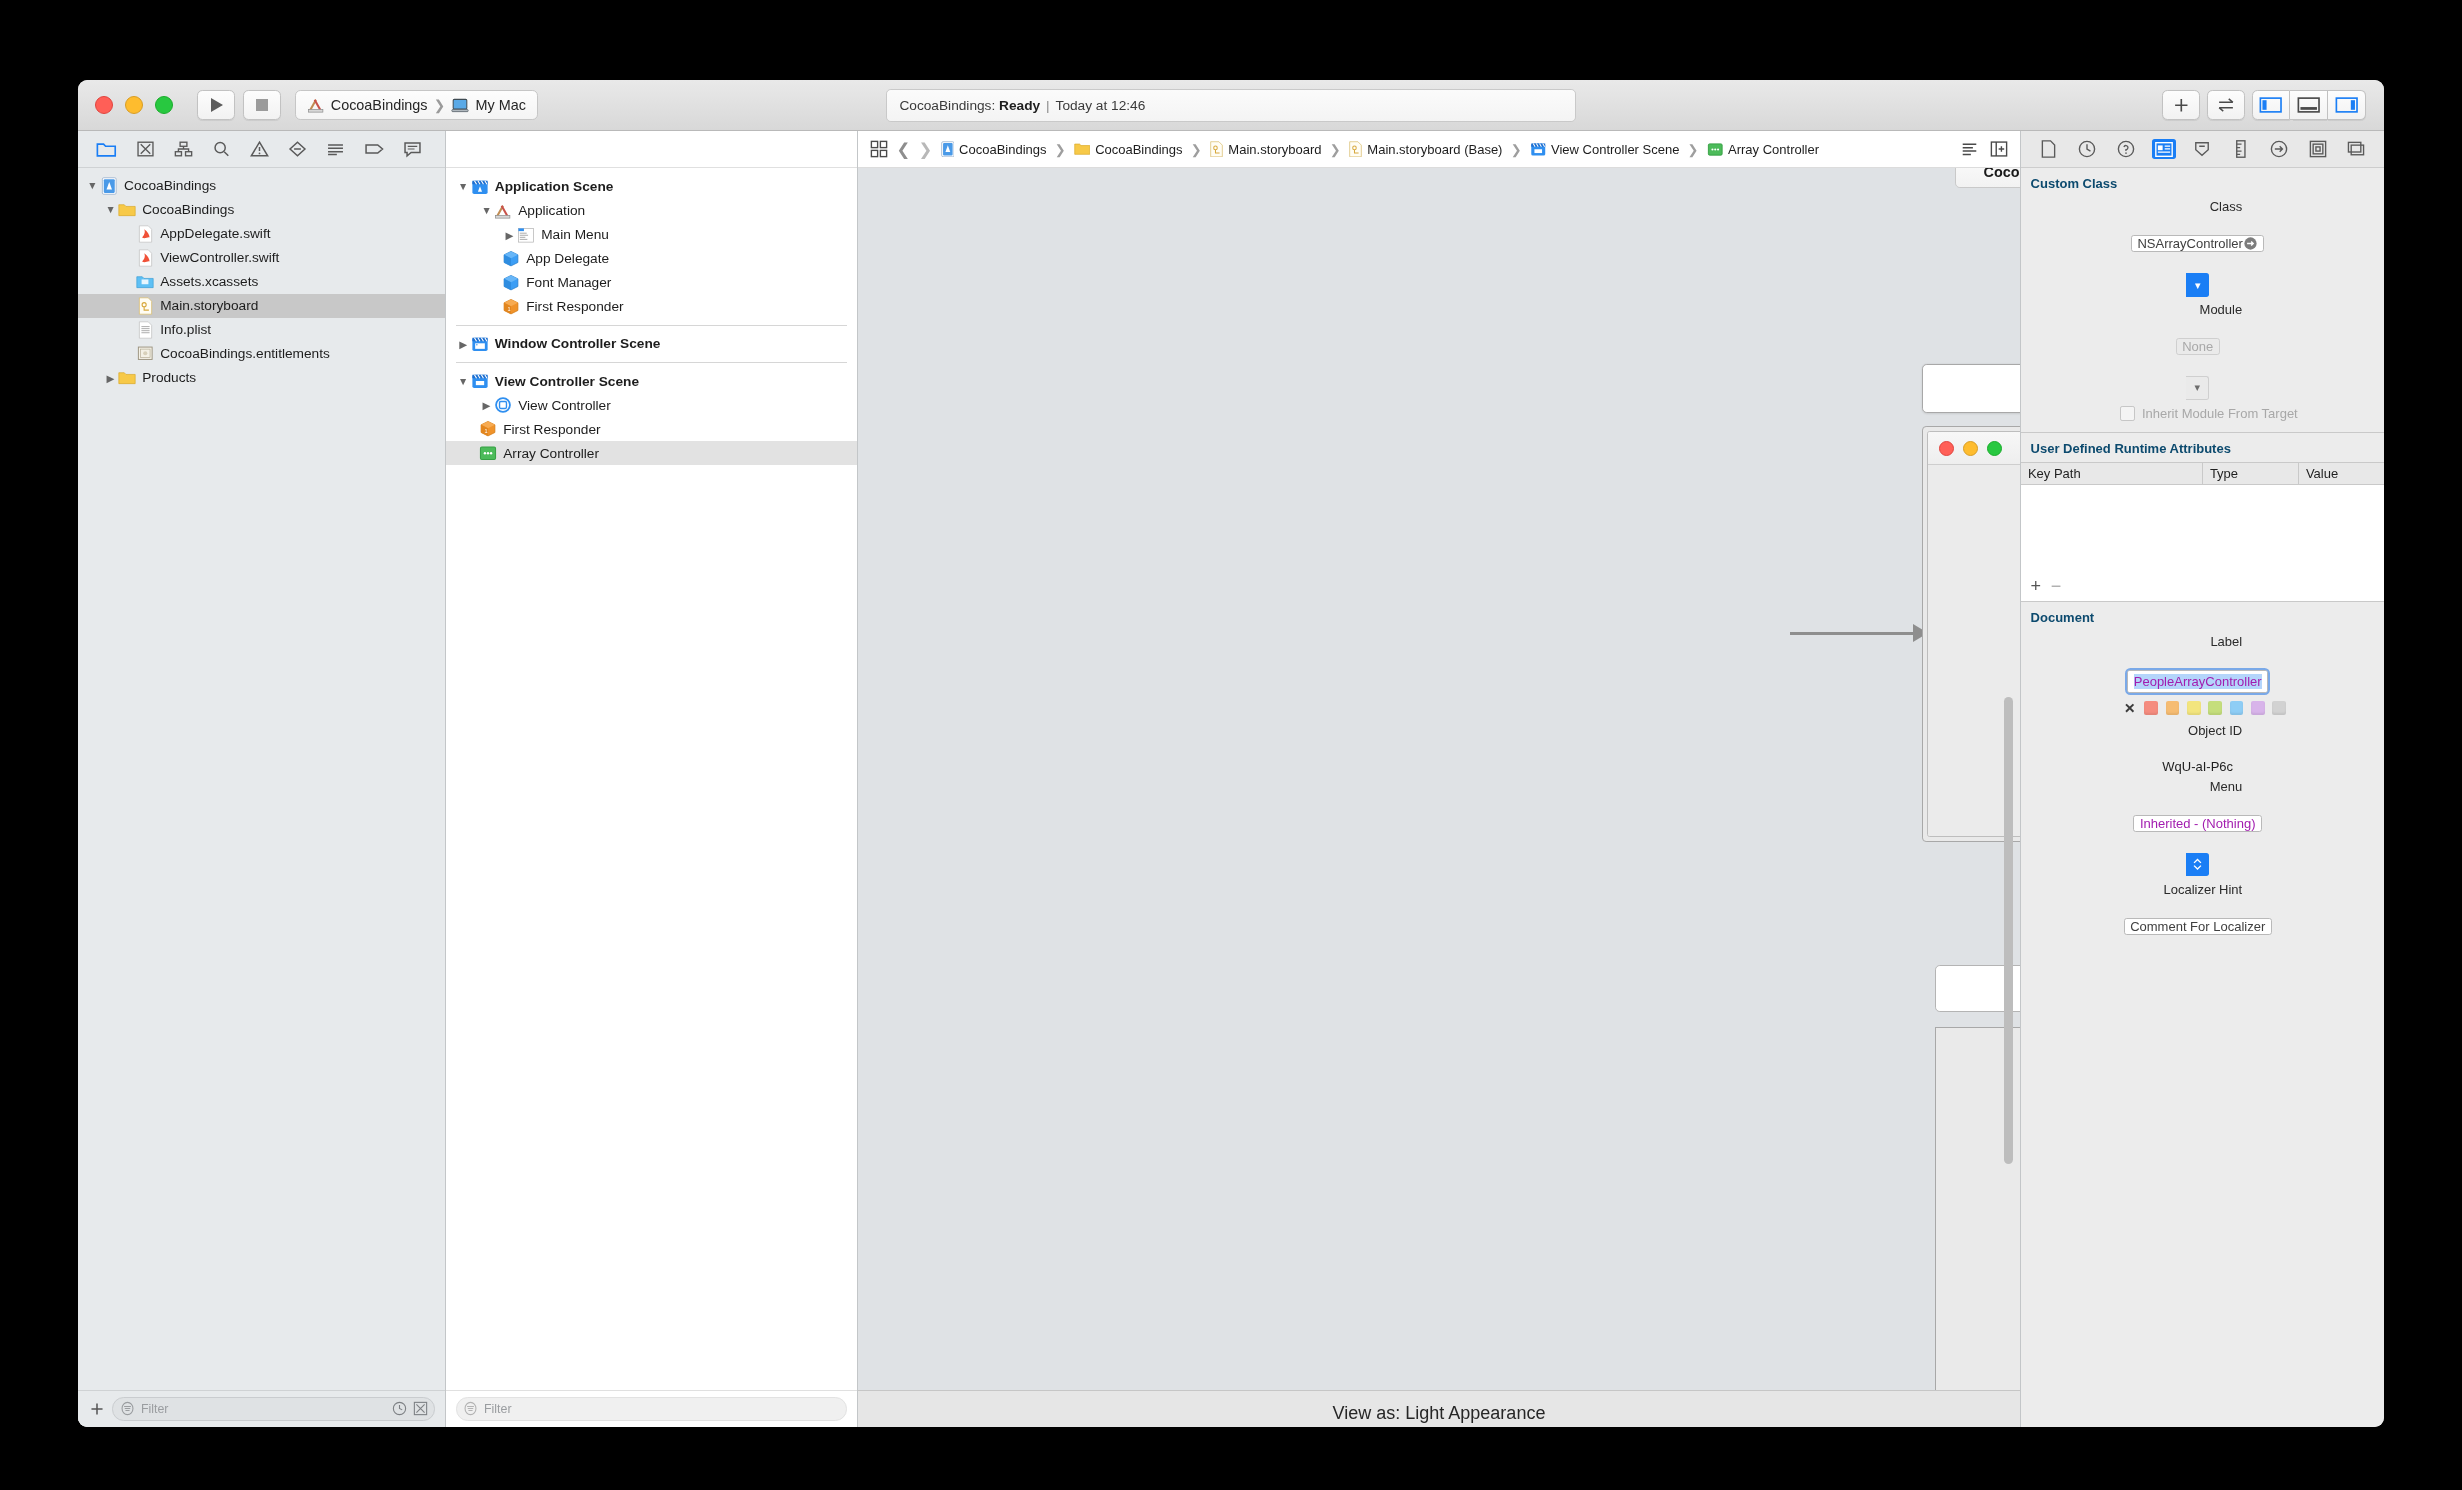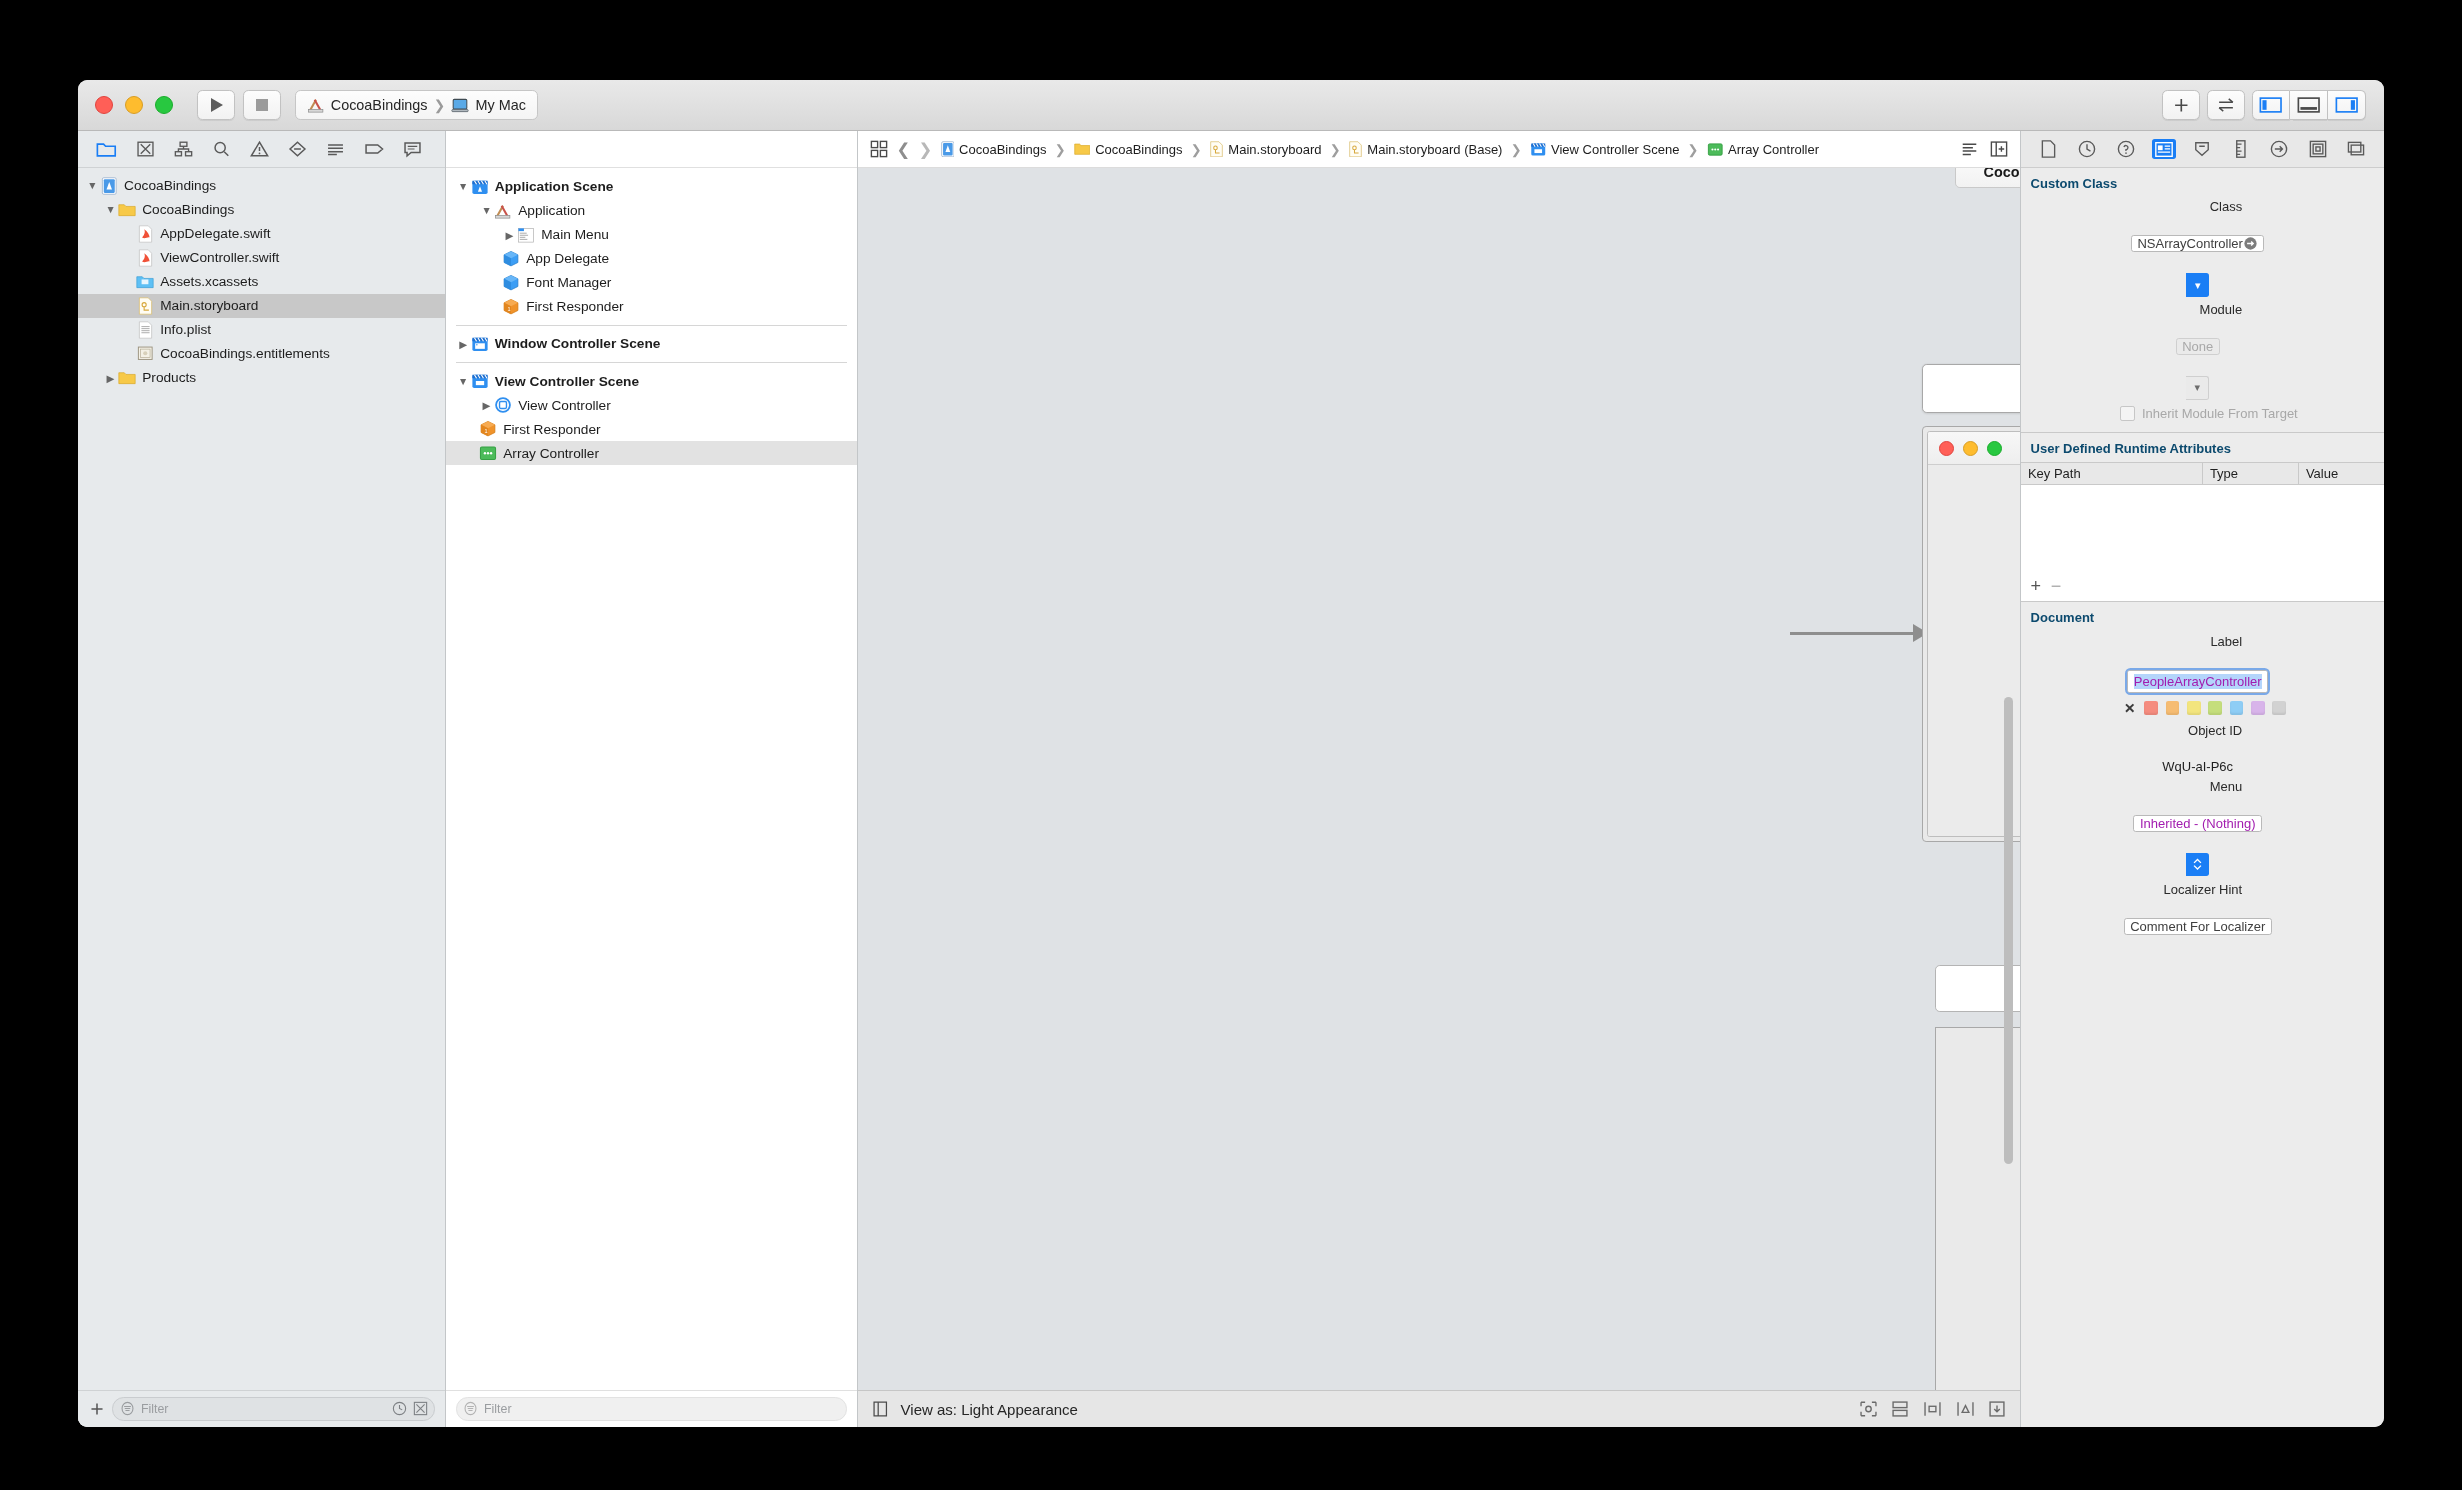--- a/index.html
+++ b/index.html
@@ -160,21 +160,21 @@
   }
 
   .bottom-panel {
     position:absolute; left:1077px; top:859px; width:660px; height:398px;
     background:#eaeaea; border:1.4px solid #a8a8a8;
   }
   .canvas-vscroll { position:absolute; right:6.9px; top:529px; width:9.6px; height:467px; background:#bdbdbd; border-radius:4.8px; }
 
   #canvas-status {
     height: 37px; background:#e6e6e6; border-top:0.7px solid #c6c6c6;
-    display:flex; align-items:center; padding:0 13.7px; gap:12.4px; font-size:15px; color:#262626;
+    display:flex; align-items:center; padding:0 13.7px; gap:12.4px; font-size:18px; color:#262626;flex-direction:column;
   }
   #canvas-status .right { margin-left:auto; display:flex; gap:13.7px; }
 
   
   #inspector { width: 364px; background:#ececec; border-left:0.7px solid #c3c6c8; display:flex; flex-direction:column; }
   #insp-tabs {
     height:37px; display:flex; align-items:center; justify-content:center; gap:15px;
     background:#e8e8e8; border-bottom:0.7px solid #cdcdcd;
   }
   .insp-tab { width:23.4px; height:20.6px; display:flex; align-items:center; justify-content:center; border-radius:2.7px; }
@@ -240,20 +240,26 @@
       </svg>
       <span>CocoaBindings</span>
       <span class="chev-sep">❯</span>
       <svg width="18" height="15" viewBox="0 0 26 22">
         <rect x="3" y="2" width="20" height="14" rx="1.5" fill="#5aa9e6" stroke="#3f4a52" stroke-width="1.5"></rect>
         <rect x="1" y="17" width="24" height="3" rx="1.2" fill="#b9c0c6" stroke="#3f4a52" stroke-width="1"></rect>
       </svg>
       <span>My Mac</span>
     </div>
 
+    <div id="status-bar">
+      <span>CocoaBindings:</span>&nbsp;
+      <b>Ready</b>&nbsp;
+      <span class="sep">|</span>&nbsp;
+      <span>Today at 12:46</span>
+    </div>
 
     <div id="tb-right">
       <div class="tbtn">
         <svg width="20.6" height="20.6" viewBox="0 0 30 30">
           <path d="M15 6 V24 M6 15 H24" stroke="#4a4a4a" stroke-width="2.4"></path>
         </svg>
       </div>
       <div class="tbtn">
         <svg width="22" height="18" viewBox="0 0 32 26">
           <path d="M6 9 H26 M20 4 L26 9" stroke="#4a4a4a" stroke-width="2.2" fill="none"></path>

